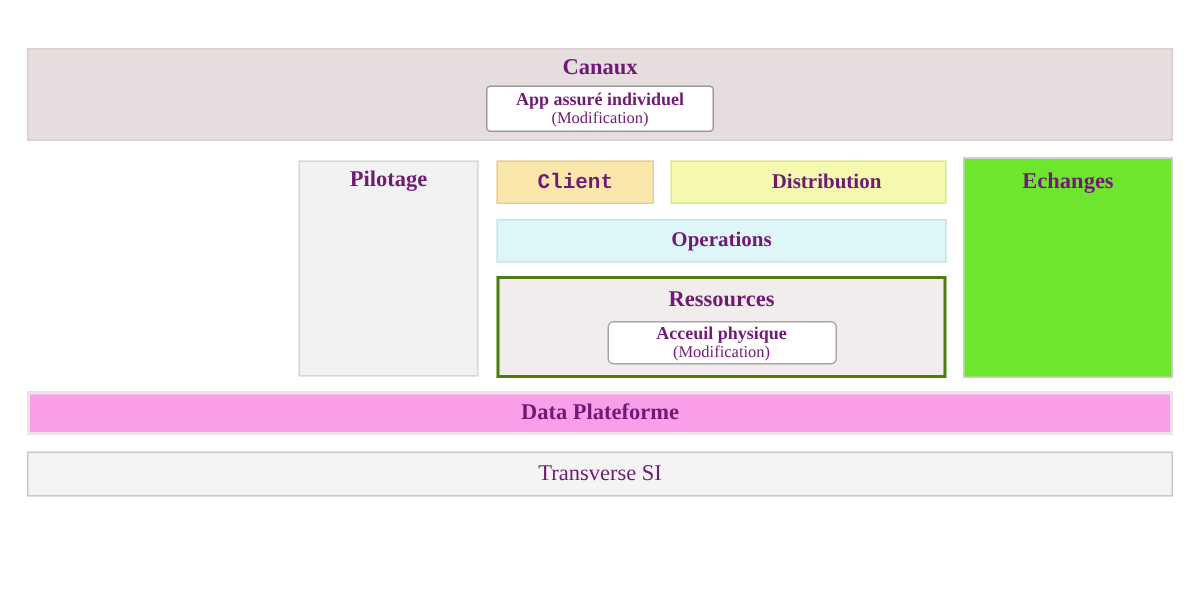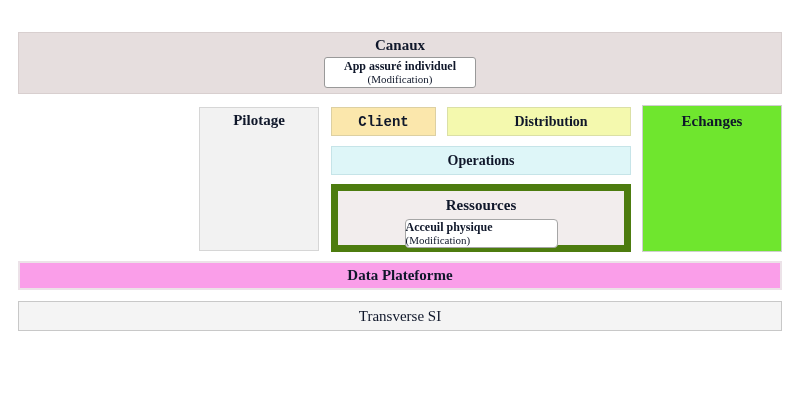--- a/index.html
+++ b/index.html
@@ -11,21 +11,21 @@
   .canvas {
     position: relative;
     width: 800px;
     height: 400px;
     background: #ffffff;
     overflow: hidden;
   }
   .block {
     position: absolute;
     box-sizing: border-box;
-    color: #0f172a;
+    color: #701a75;
   }
   .band-title {
     text-align: center;
     font-weight: bold;
     font-size: 15px;
     line-height: 17px;
     padding-top: 4px;
   }
   
   .canaux {
@@ -53,29 +53,30 @@
   .rowbox {
     display: flex;
     align-items: center;
     justify-content: center;
     font-weight: bold;
     font-size: 14px;
   }
   .client       { left: 331px; top: 107px; width: 105px; height: 29px; border: 1px solid #ddd0a2; }
   .distribution { left: 447px; top: 107px; width: 184px; height: 29px; border: 1px solid #dbe0a6; padding-left: 24px; }
   .operations   { left: 331px; top: 146px; width: 300px; height: 29px; border: 1px solid #c6e4e8; }
-  .ressources   { left: 331px; top: 184px; width: 300px; height: 68px; border: 7px solid #4d7c0f; }
+  .ressources   { left: 331px; top: 184px; width: 300px; height: 68px; border: 2px solid #4d7c0f; }
   .ressources .band-title { padding-top: 5px; line-height: 19px; font-size: 15px; }
   .acceuil-box {
     box-sizing: border-box;
     width: 153px; height: 29px;
     margin: 4px auto 4px auto;
     background: #ffffff;
     border: 1px solid #a6a6a6;
     border-radius: 4px;
+    text-align: center;
     padding-top: 0px;
   }
   .acceuil-box .line1 { font-weight: bold; font-size: 12px; line-height: 14px; display: block; }
   .acceuil-box .line2 { font-weight: normal; font-size: 11px; line-height: 13px; display: block; }
   
   .data-plateforme {
     left: 18px; top: 261px; width: 764px; height: 29px;
     border: 2px solid #ece2e8;
     display: flex; align-items: center; justify-content: center;
     font-weight: bold; font-size: 15px;

